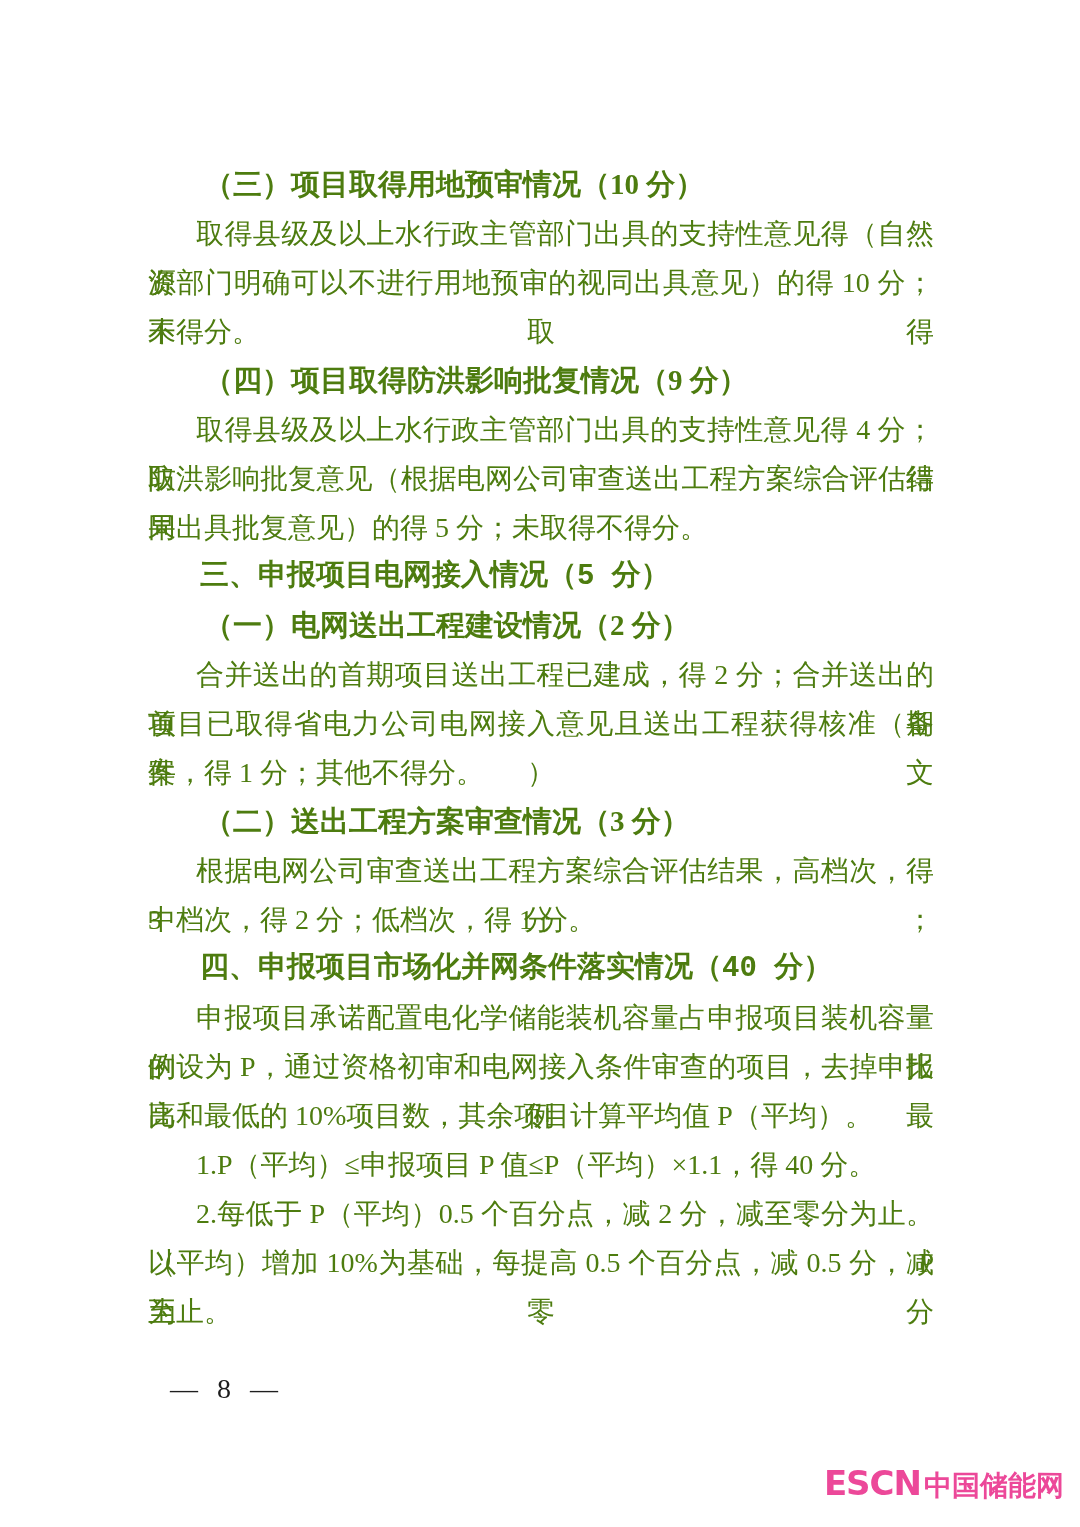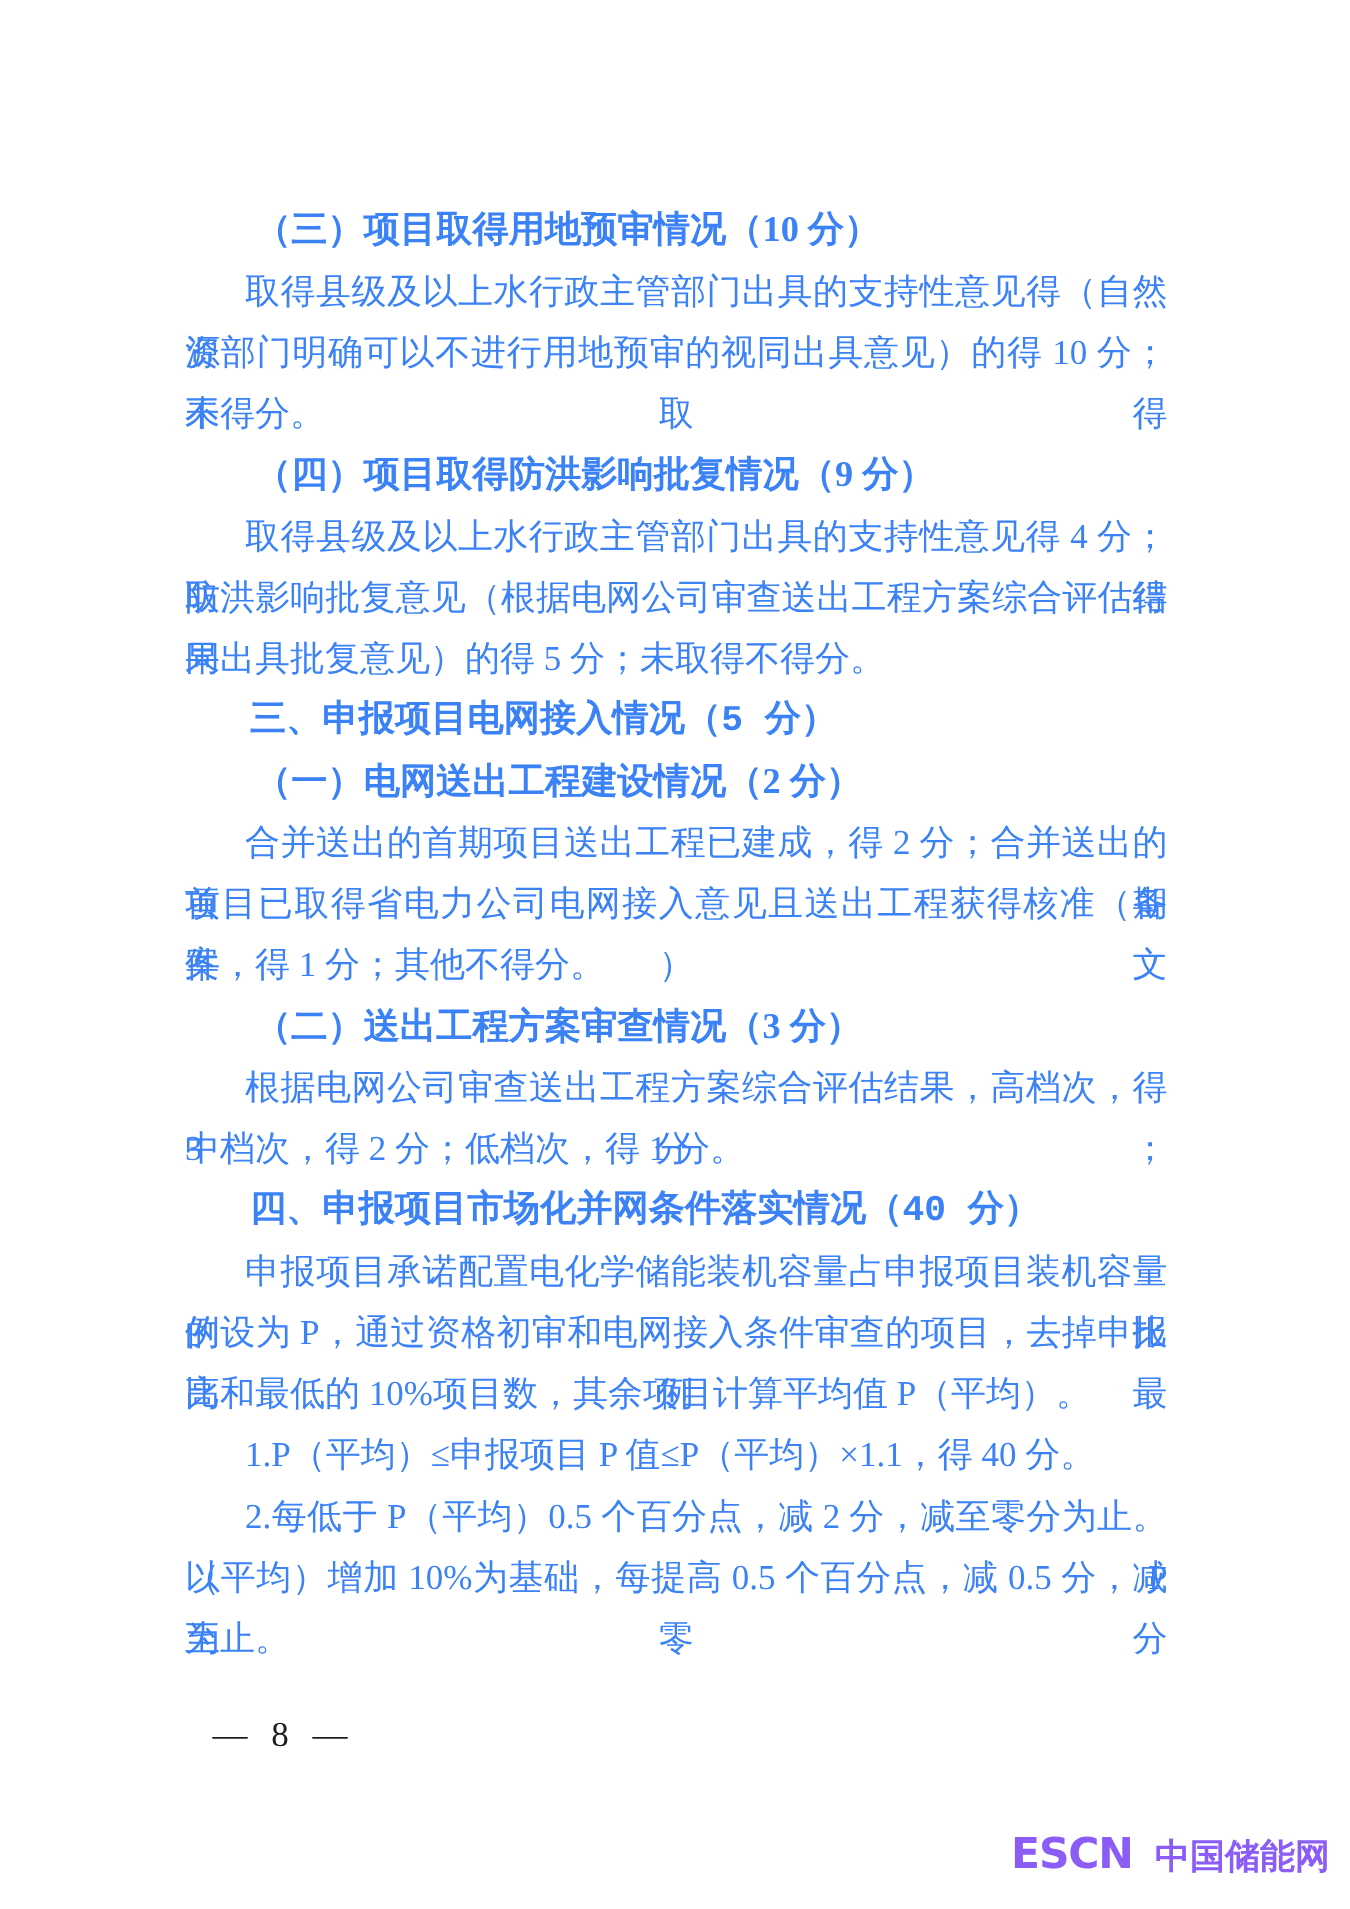--- a/index.html
+++ b/index.html
@@ -22,21 +22,21 @@
     width: 786px;
   }
   .line {
     display: block;
     height: 49px;
     line-height: 49px;
     font-size: 28px;
     text-align: justify;
     text-align-last: left;
     white-space: nowrap;
-    color: #3b82f6;
+    color: #4d7c0f;
   }
   .line.stretch {
     white-space: normal;
     text-align-last: justify;
   }
   .line.indent { text-indent: 48px; }
   .line.h2 {
     font-weight: bold;
     font-size: 29px;
     font-family: "Liberation Serif", "DejaVu Serif", serif;
@@ -72,21 +72,21 @@
     font-weight: 800;
     font-size: 34px;
     line-height: 38px;
     letter-spacing: -1px;
   }
   .site-logo .cjk {
     font-family: "DejaVu Sans", "Liberation Sans", sans-serif;
     font-weight: 800;
     font-size: 28px;
     line-height: 38px;
-    margin-left: 18px;
+    margin-left: 3px;
     letter-spacing: 0px;
   }
 </style>
 </head>
 <body style="background: rgb(255, 255, 255);">
 
 <div class="doc-body">
     <div class="line h2 indent">（三）项目取得用地预审情况（10 分）</div>
     <div class="line body indent stretch">取得县级及以上水行政主管部门出具的支持性意见得（自然资</div>
     <div class="line body stretch">源部门明确可以不进行用地预审的视同出具意见）的得 10 分；未取得</div>
@@ -108,16 +108,16 @@
     <div class="line body stretch">例设为 P，通过资格初审和电网接入条件审查的项目，去掉申报比例最</div>
     <div class="line body">高和最低的 10%项目数，其余项目计算平均值 P（平均）。</div>
     <div class="line body indent">1.P（平均）≤申报项目 P 值≤P（平均）×1.1，得 40 分。</div>
     <div class="line body indent stretch">2.每低于 P（平均）0.5 个百分点，减 2 分，减至零分为止。以 P</div>
     <div class="line body stretch">（平均）增加 10%为基础，每提高 0.5 个百分点，减 0.5 分，减至零分</div>
     <div class="line body">为止。</div>
   </div>
 
 <div class="page-footer">— 8 —</div>
 
-<div class="site-logo" style="color: #8b5cf6;">
+<div class="site-logo" style="color: #ec4899;">
   <span class="latin">ESCN</span>
   <span class="cjk">中国储能网</span>
 </div>
 
 </body></html>

